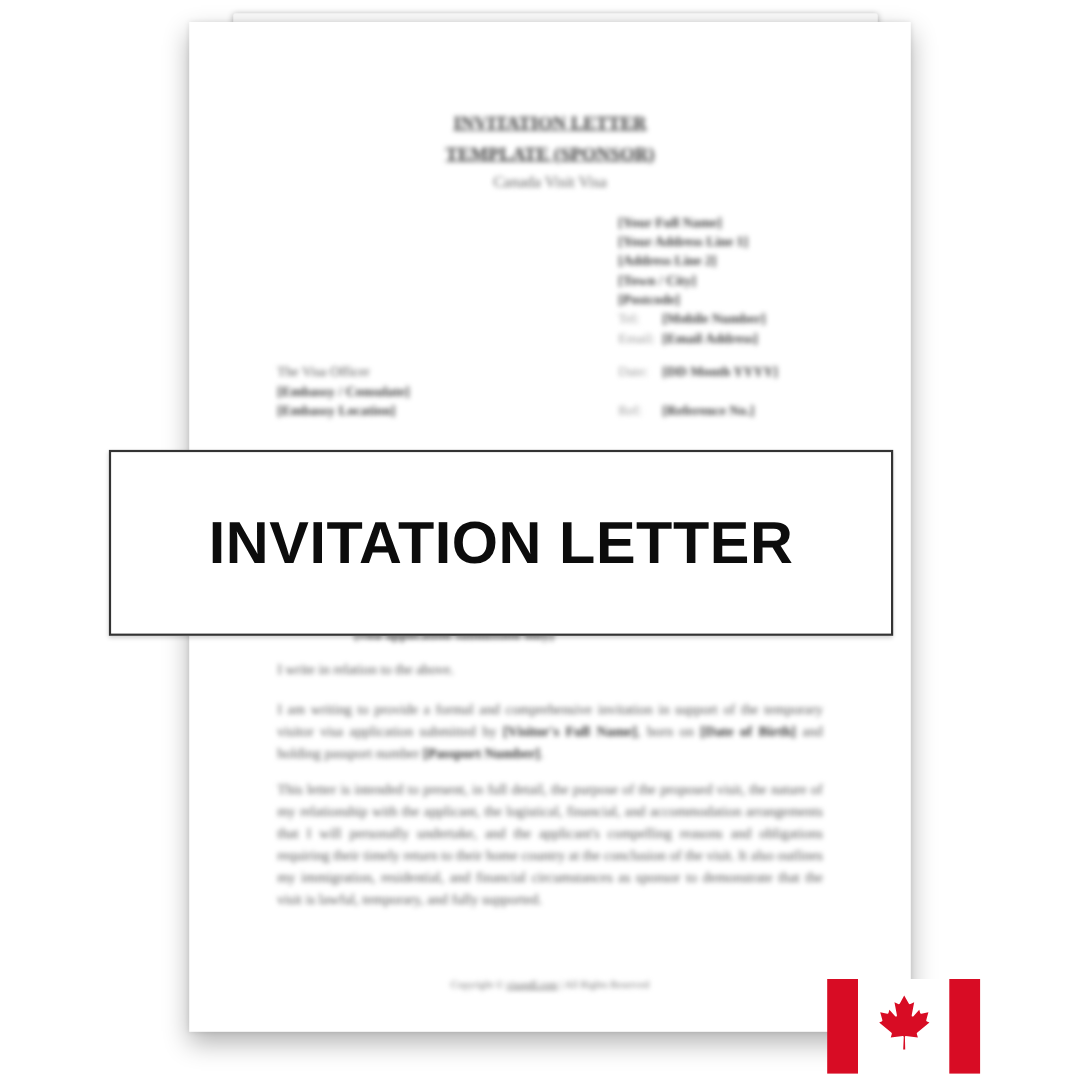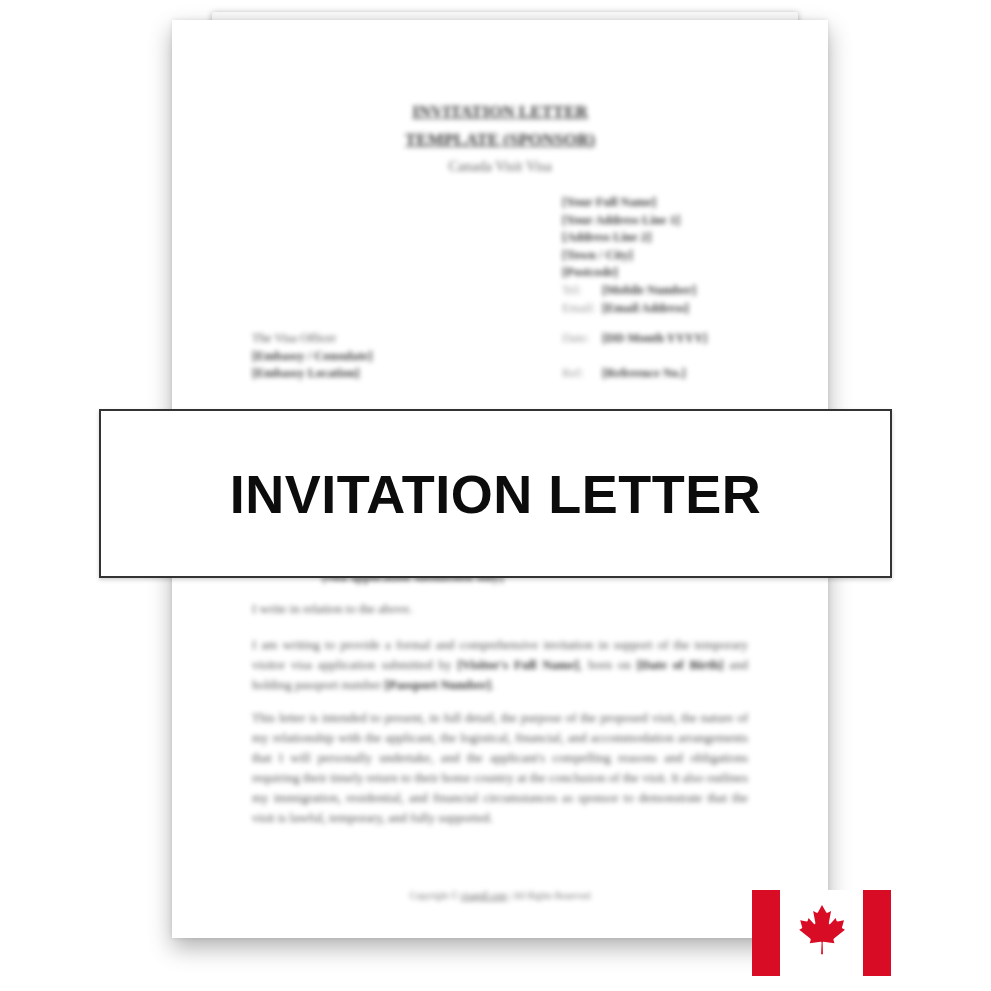--- a/index.html
+++ b/index.html
@@ -52,21 +52,21 @@
   .para .b{font-weight:bold;color:#333;}
   .para1{top:615px;}
   .para2{top:688px;}
   .doc-footer{
     position:absolute;left:0;top:871px;width:100%;text-align:center;
     font-size:9.5px;color:#777;
   }
   .doc-footer .link{text-decoration:underline;color:#666;}
   
   .banner{
-    position:absolute;left:99px;top:409px;width:793px;height:169px;
+    position:absolute;left:99px;top:409px;width:713px;height:169px;
     box-sizing:border-box;background:#ffffff;border:2px solid #333;
     box-shadow:0 2px 4px rgba(0,0,0,.18);
     display:flex;flex-direction:column;align-items:center;justify-content:center;
     z-index:5;
   }
   .banner-line{
     font-family:"Liberation Sans", sans-serif;
     font-size:54px;font-weight:bold;color:#0c0c0c;
     line-height:66px;letter-spacing:0.5px;white-space:nowrap;
   }

